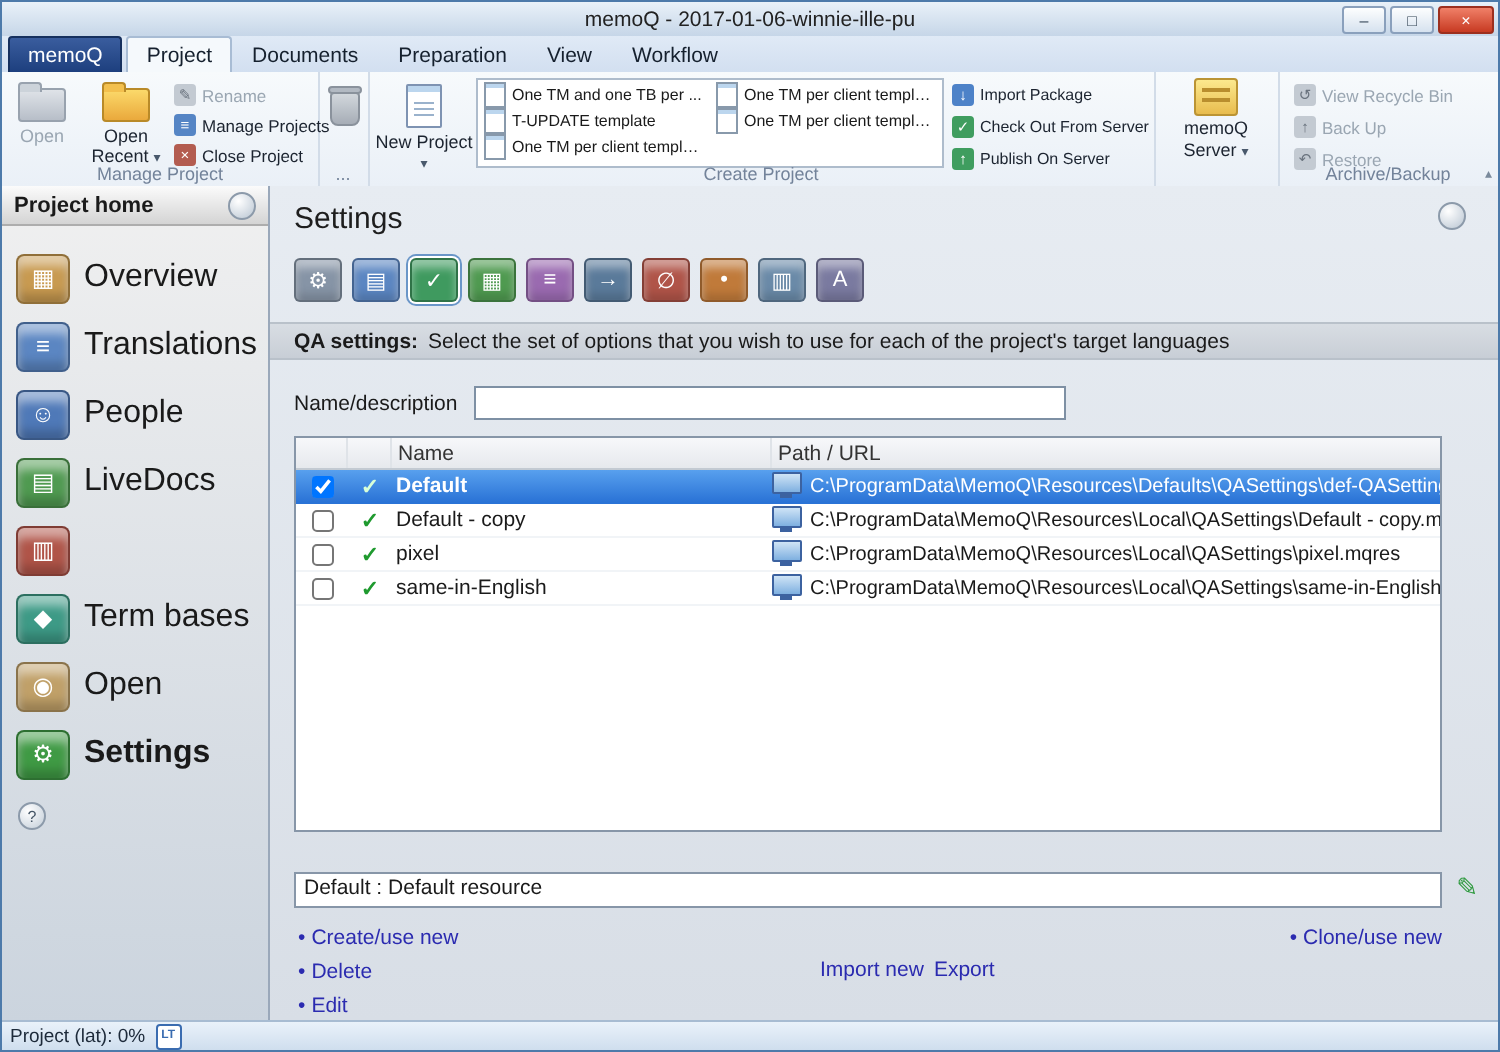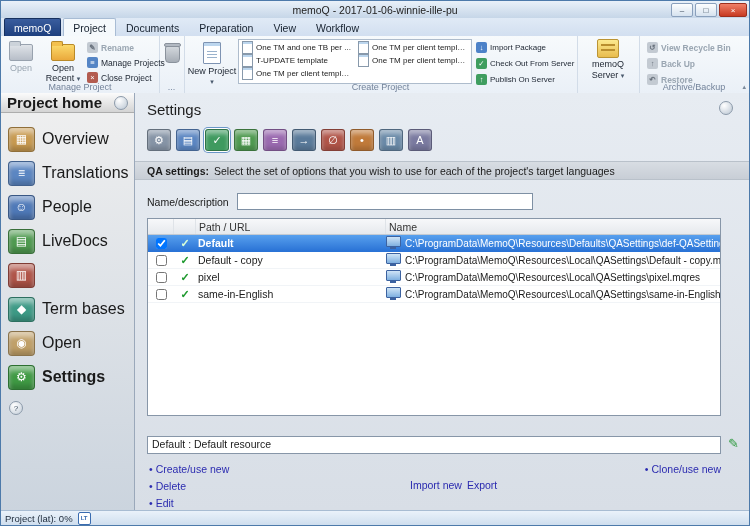--- a/index.html
+++ b/index.html
@@ -27,21 +27,21 @@
   .ribbon{position:absolute;top:35px;left:0;right:0;height:57px;background:linear-gradient(#f7fafc,#eaf0f7);
     border-bottom:1px solid #b4c4d8;font-size:9px;}
   .rgroup{position:absolute;top:0;bottom:0;border-right:1px solid #d2dce8;}
   .g1{left:0;width:158px}.g2{left:158px;width:25px}.g3{left:183px;width:393px}.g4{left:576px;width:62px}.g5{left:638px;width:110px;border-right:none}
   .gcaption{position:absolute;bottom:1px;left:0;right:0;text-align:center;font-size:9px;color:#73839a;}
   .bigbtn{position:absolute;top:2px;display:flex;flex-direction:column;align-items:center;gap:2px;padding:2px 1px;border-radius:2px;}
   .blabel{font-size:9px;text-align:center;line-height:1.15;color:#1c2430;}
   .disabled .blabel{color:#9aa6b2;}
   .caret::after{content:"▾";font-size:7px;color:#49596c;}
   .sbtn{display:flex;align-items:center;gap:3px;height:13px;font-size:8.5px;color:#1c2430;white-space:nowrap;}
-  .sbtn.disabled{color:#9aa6b2;font-weight:bold;}
+  .sbtn.disabled{color:#9aa6b2;}
   .smallcol{position:absolute;left:86px;top:5px;display:flex;flex-direction:column;gap:2px;}
   .openbtn{left:2px;width:34px;}
   .recentbtn{left:38px;width:46px;}
   .newprojbtn{left:2px;width:50px;}
   .tplpanel{position:absolute;left:54px;top:3px;width:232px;height:43px;background:#fff;border:1px solid #aebccc;display:flex;}
   .tplcol{width:116px;padding-top:1px;overflow:hidden;}
   .tpl{display:flex;align-items:center;gap:3px;height:13px;padding:0 3px;}
   .tpl-txt{font-size:8px;white-space:nowrap;overflow:hidden;text-overflow:ellipsis;}
   .ract{position:absolute;left:292px;top:5px;display:flex;flex-direction:column;gap:3px;}
   .ract .sbtn{font-size:8px;}
@@ -69,21 +69,21 @@
   .mi-checkout{background:#3f9d5f}.mi-checkout::after{content:"✓"}
   .mi-publish{background:#3f9d5f}.mi-publish::after{content:"↑"}
   .mi-recycle{background:#c3cad2;color:#6a737e}.mi-recycle::after{content:"↺"}
   .mi-backup{background:#c3cad2;color:#6a737e}.mi-backup::after{content:"↑"}
   .mi-restore{background:#c3cad2;color:#6a737e}.mi-restore::after{content:"↶"}
   .tpl-ico{width:9px;height:11px;background:#fff;border:1px solid #8899ab;box-shadow:inset 0 2px 0 #bcd6ee;flex:none;}
 
   
   .workspace{position:absolute;top:92px;left:0;right:0;bottom:14px;display:flex;}
   .sidebar{width:133px;flex:none;background:linear-gradient(#f0f0f0,#cbd4de);border-right:1px solid #9aa8ba;position:relative;}
-  .sbheader{height:19px;background:linear-gradient(#fbfbfb,#d4d4d4);border-bottom:1px solid #adadad;display:flex;align-items:center;padding:0 6px;font-weight:bold;font-size:15px;}
+  .sbheader{height:19px;background:linear-gradient(#fbfbfb,#d4d4d4);border-bottom:1px solid #adadad;display:flex;align-items:center;padding:0 6px;font-weight:bold;font-size:11px;}
   .round-ico{width:12px;height:12px;border-radius:50%;background:radial-gradient(circle at 35% 30%,#ffffff,#b9c5d2);border:1px solid #8c9aaa;flex:none;}
   .sbheader .round-ico{margin-left:auto;}
   .sbitems{padding-top:9px;}
   .sbitem{display:flex;align-items:center;gap:7px;height:34px;padding-left:7px;}
   .sbico{width:25px;height:23px;border-radius:4px;border:1px solid rgba(0,0,0,.28);
     box-shadow:inset 0 5px 5px rgba(255,255,255,.5),inset 0 -4px 5px rgba(0,0,0,.2);
     display:flex;align-items:center;justify-content:center;color:#fff;font-size:12px;flex:none;}
   .sblabel{font-size:16px;}
   .sbitem.active .sblabel{font-weight:bold;}
   .sbnote{display:flex;gap:5px;margin:7px 4px 0 8px;}
@@ -351,22 +351,22 @@
 
         <div class="filterrow">
           <span>Name/description</span>
           <input type="text" value="" style="">
         </div>
 
         <div class="table">
           <div class="thead">
             <div class="th"></div>
             <div class="th"></div>
+            <div class="th">Name</div>
             <div class="th">Path / URL</div>
-            <div class="th">Name</div>
           </div>
 
           <div class="trow selected">
             <div class="c-check">
                 <input type="checkbox" checked="" style="">
               </div>
             <div class="c-ok"></div>
             <div class="c-name">Default</div>
             <div class="c-path">
                 <span class="ico-monitor"></span>

